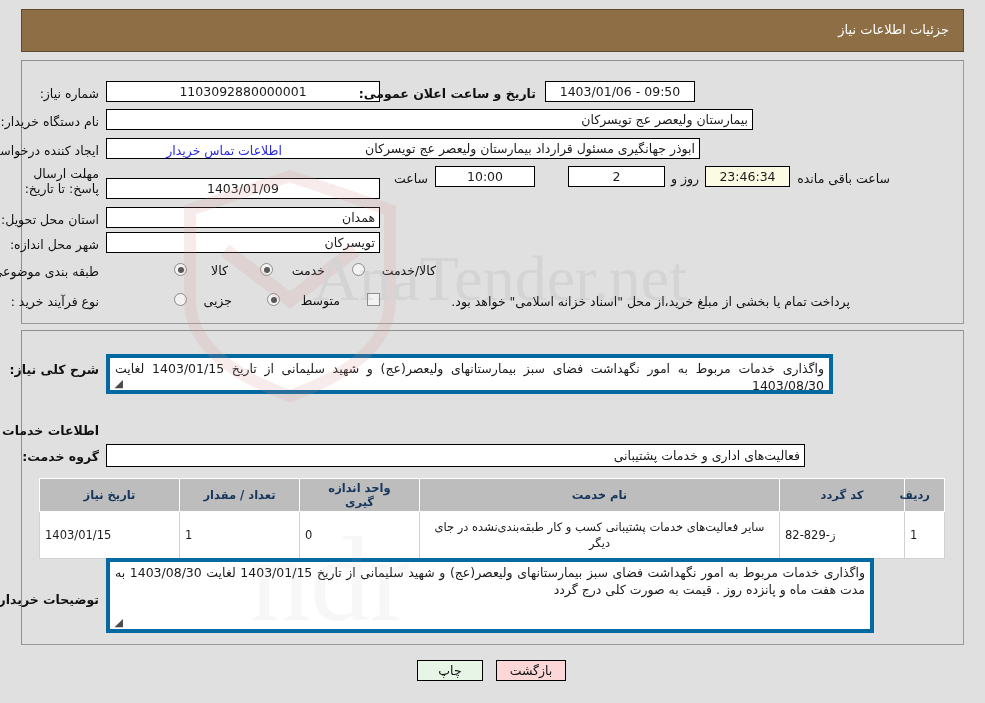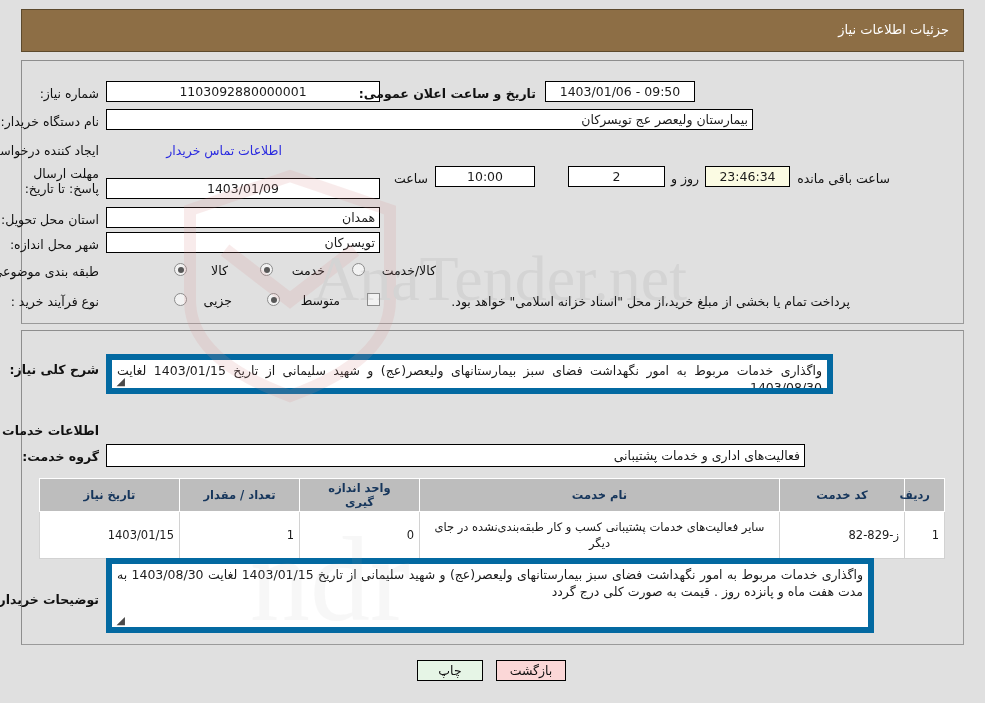--- a/index.html
+++ b/index.html
@@ -121,21 +121,21 @@
     background: #f2f2f2;
     border: 1px solid #8c8c8c;
     box-sizing: border-box;
   }
 
   
   .ta {
     position: absolute;
     box-sizing: border-box;
     background: #ffffff;
-    border: 6px solid #0369a1;
+    border: 4px solid #0369a1;
     font-size: 12.5px;
     color: #1b1b1b;
     padding: 2px 5px 0 5px;
     line-height: 17px;
     text-align: justify;
     overflow: hidden;
   }
   .ta .grip {
     position: absolute;
     left: 3px;
@@ -165,21 +165,21 @@
     padding: 2px 14px;
     text-align: center;
     vertical-align: middle;
   }
   table.grid td {
     background: #ffffff;
     border: 1px solid #d2d2d2;
     color: #1b1b1b;
     height: 40px;
     padding: 3px 5px;
-    text-align: right;
+    text-align: left;
     vertical-align: middle;
     line-height: 16px;
   }
   table.grid td.name { text-align: center; }
 
   
   .btn {
     position: absolute;
     box-sizing: border-box;
     height: 21px;
@@ -217,20 +217,21 @@
   <div class="lbl" style="right:886px; top:86px;">شماره نیاز:</div>
   <div class="fld center" style="right:605px; top:81px; width:274px;">1103092880000001</div>
 
   <div class="lbl" style="right:449px; top:86px;font-weight:bold;">تاریخ و ساعت اعلان عمومی:</div>
   <div class="fld center" style="right:290px; top:81px; width:150px;">09:50 - 1403/01/06</div>
 
   <div class="lbl" style="right:886px; top:114px;">نام دستگاه خریدار:</div>
   <div class="fld right" style="right:232px; top:109px; width:647px;">بیمارستان ولیعصر  عج  تویسرکان</div>
 
   <div class="lbl" style="right:886px; top:143px;">ایجاد کننده درخواست:</div>
+  <div class="fld right" style="right:285px; top:138px; width:594px;">ابوذر جهانگیری مسئول قرارداد بیمارستان ولیعصر  عج  تویسرکان</div>
   <div class="link" style="right:703px; top:143px;">اطلاعات تماس خریدار</div>
 
   <div class="lbl wrap" style="right:886px; top:166px; width:86px; text-align:right;">مهلت ارسال پاسخ: تا تاریخ:</div>
   <div class="fld center" style="right:605px; top:166px; width:274px;margin-top:12px;">1403/01/09</div>
   <div class="lbl" style="right:557px; top:171px;">ساعت</div>
   <div class="fld center" style="right:450px; top:166px; width:100px;">10:00</div>
   <div class="fld center" style="right:320px; top:166px; width:97px;">2</div>
   <div class="lbl" style="right:286px; top:171px;">روز و</div>
   <div class="fld center yellow" style="right:195px; top:166px; width:85px;">23:46:34</div>
   <div class="lbl" style="right:95px; top:171px;">ساعت باقی مانده</div>
@@ -281,21 +282,21 @@
       <col style="width:40px">
       <col style="width:125px">
       <col style="width:360px">
       <col style="width:120px">
       <col style="width:120px">
       <col style="width:140px">
     </colgroup>
     <thead>
       <tr>
         <th>ردیف</th>
-        <th>کد خدمت</th>
+        <th>کد گردد</th>
         <th>نام خدمت</th>
         <th>واحد اندازه گیری</th>
         <th>تعداد / مقدار</th>
         <th>تاریخ نیاز</th>
       </tr>
     </thead>
     <tbody>
       <tr>
         <td>1</td>
         <td>ز-829-82</td>

